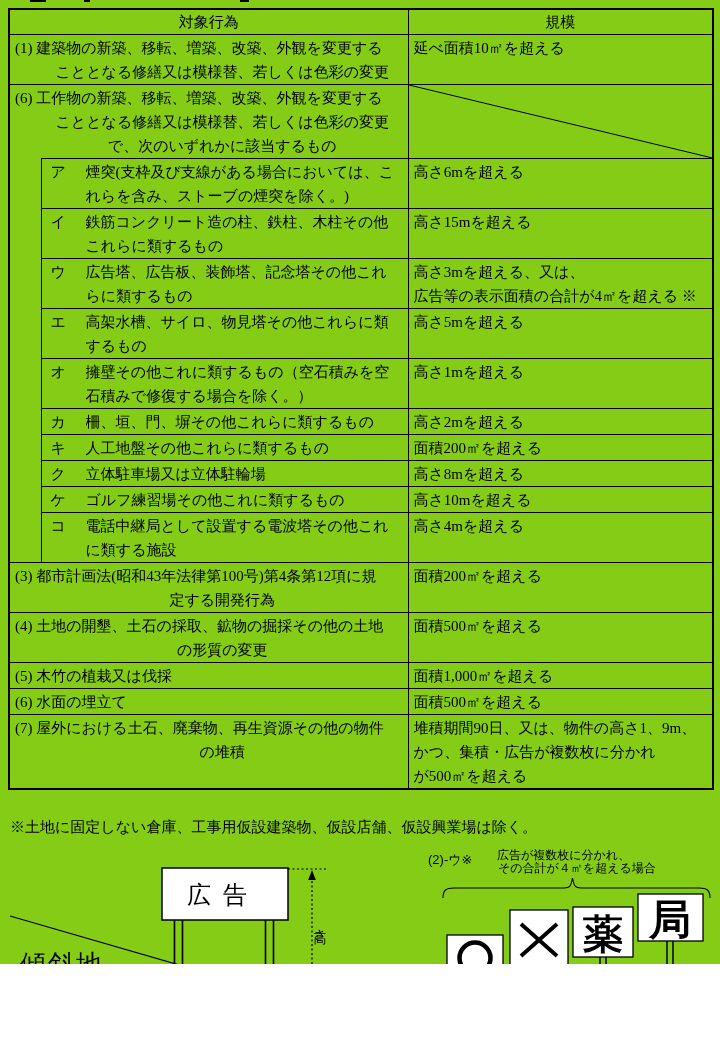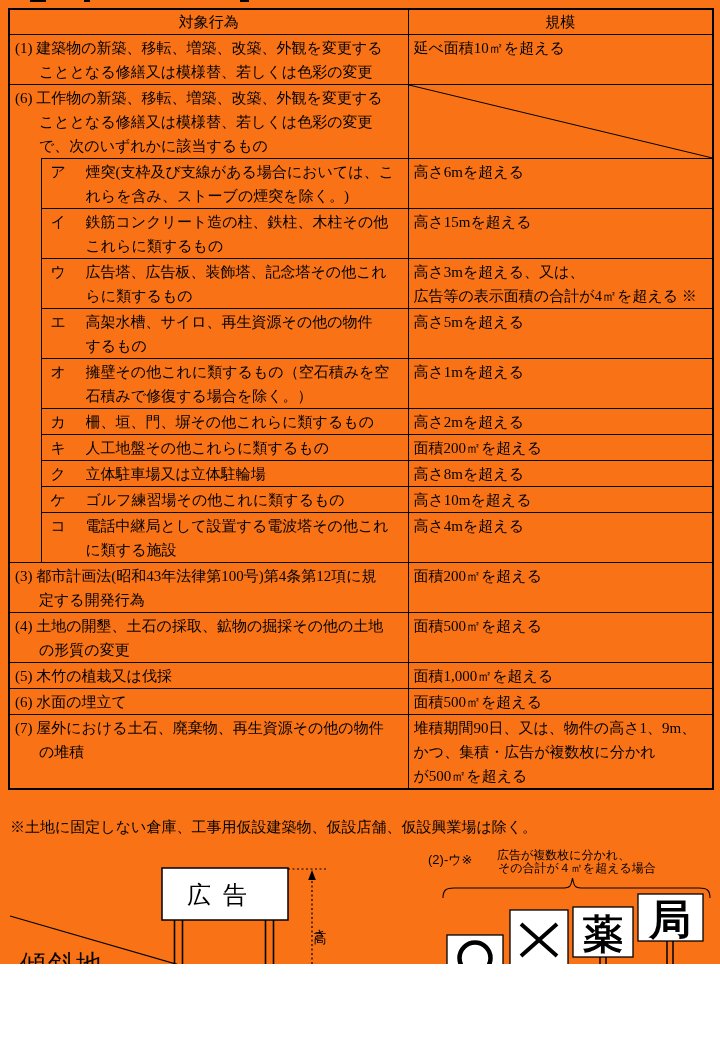--- a/index.html
+++ b/index.html
@@ -1,26 +1,26 @@
 <!DOCTYPE html>
 <html><head>
 <meta charset="utf-8">
 <style>
   html,body{margin:0;padding:0;background:#fff;}
-  .page{position:relative;width:720px;height:964px;background:#f97316;overflow:hidden;
+  .page{position:relative;width:720px;height:964px;background:#84cc16;overflow:hidden;
         font-family:"Liberation Serif","DejaVu Serif",serif;color:#000;}
   .artifact{position:absolute;top:0;height:2px;background:#000;}
 
   table.reg{position:absolute;left:8px;top:8px;width:704px;
             border-collapse:collapse;table-layout:fixed;
             border:2px solid #000;font-size:15px;}
   td{border:1px solid #000;vertical-align:top;padding:1px 2px 0 5px;overflow:hidden;}
   .ln{height:24px;line-height:24px;white-space:nowrap;overflow:hidden;}
   .hdr{height:24px;line-height:24px;text-align:center;padding:0;}
-  .action-cell .ln:not(:first-child){padding-left:24px;}
+  .action-cell .ln:not(:first-child){padding-left:24px;text-align:center;}
   .no-bottom{border-bottom:none;}
   td.strip{border-top:none;padding:0;}
   td.sub-cell{padding:1px 0 0 0;}
   .sub-flex{display:flex;}
   .sub-letter{width:44px;padding-left:9px;box-sizing:border-box;
               height:24px;line-height:24px;flex:0 0 44px;}
   .sub-text{flex:1;min-width:0;}
   td.diag-cell{position:relative;padding:0;}
   svg.diag{position:absolute;left:0;top:0;width:100%;height:100%;display:block;}
 
@@ -116,21 +116,21 @@
       <td>
             <div class="ln">高さ3mを超える、又は、</div>
             <div class="ln">広告等の表示面積の合計が4㎡を超える ※</div>
           </td>
     </tr>
     <tr>
       <td class="sub-cell">
         <div class="sub-flex">
               <span class="sub-letter">エ</span>
               <div class="sub-text">
-                <div class="ln">高架水槽、サイロ、再生資源その他の物件</div>
+                <div class="ln">高架水槽、サイロ、物見塔その他これらに類</div>
                 <div class="ln">するもの</div>
               </div>
             </div>
       </td>
       <td>
             <div class="ln">高さ5mを超える</div>
           </td>
     </tr>
     <tr>
       <td class="sub-cell">

